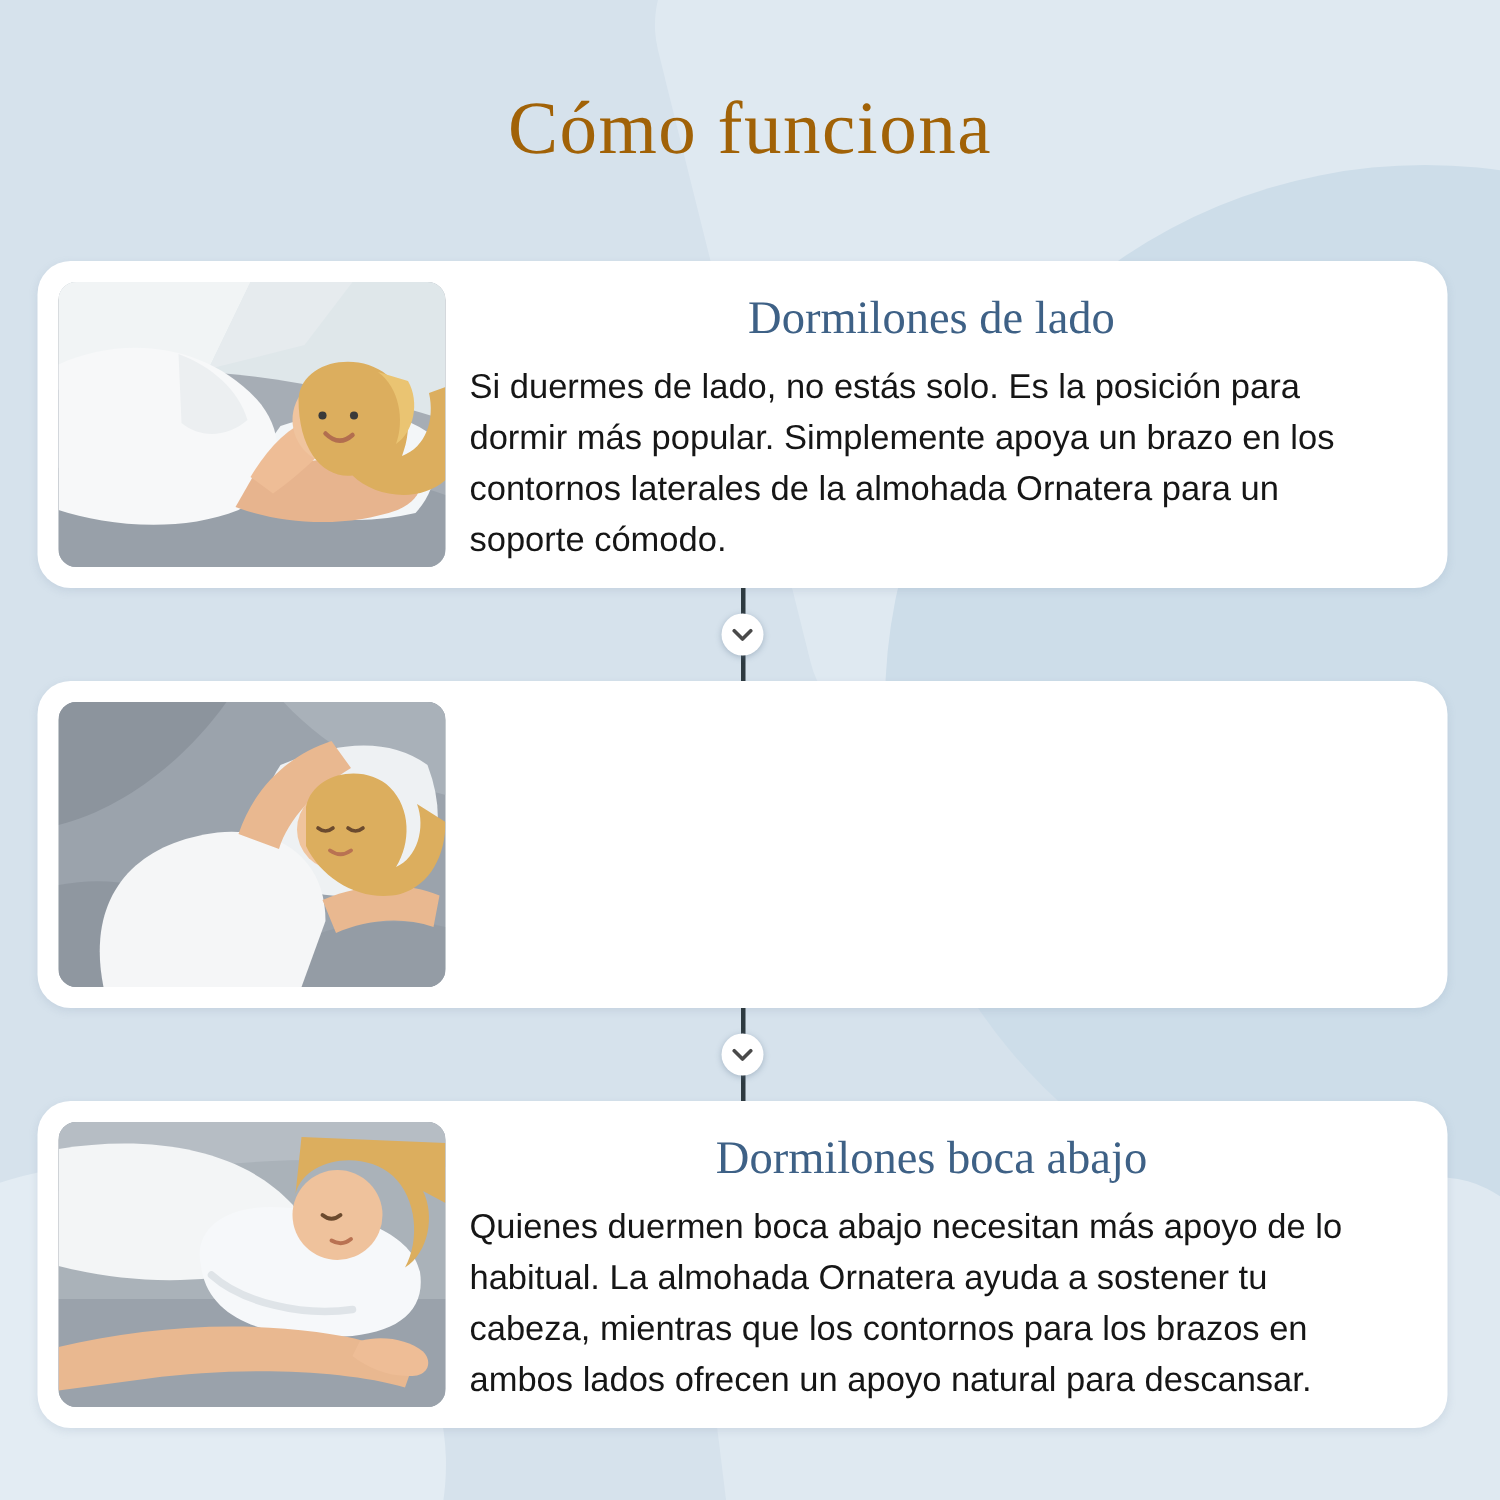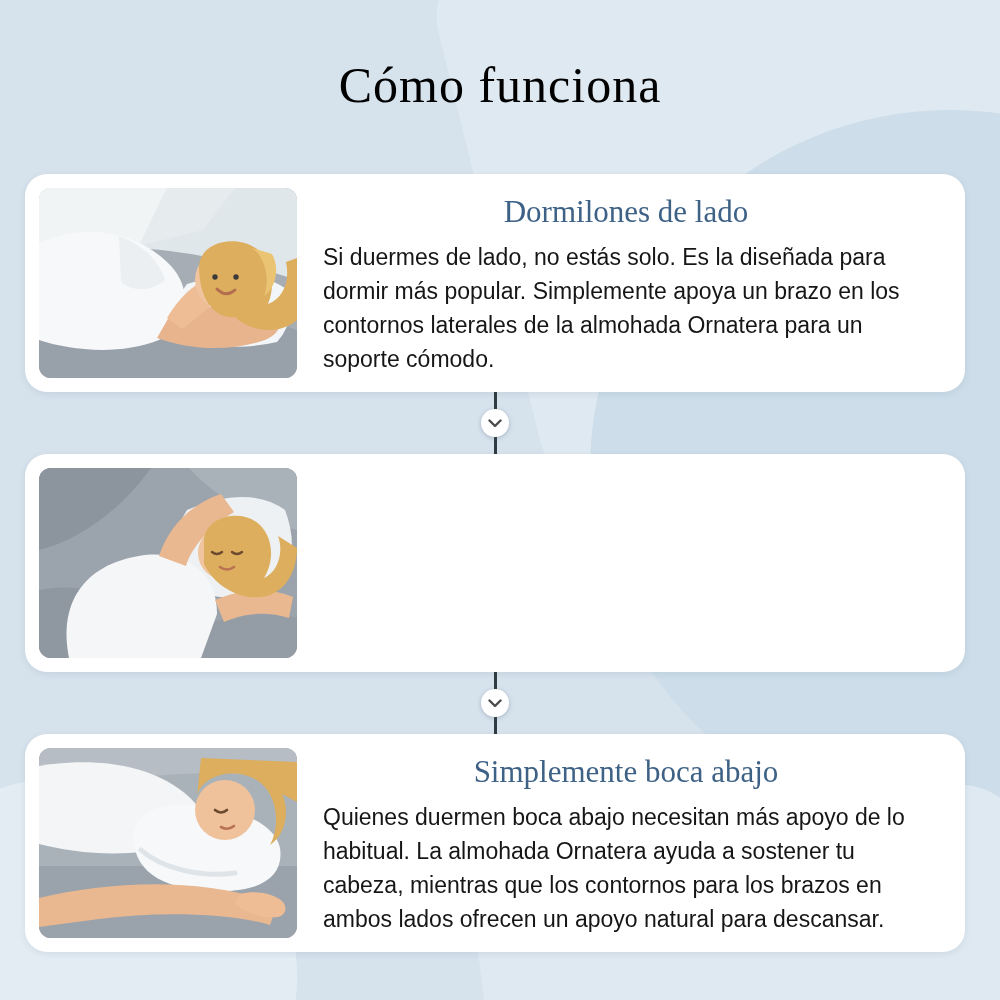--- a/index.html
+++ b/index.html
@@ -30,21 +30,21 @@
 
   .content{position:relative;z-index:1;}
 
   .page-title{
     margin:56px 0 0 0;
     text-align:center;
     font-family:"Liberation Serif", serif;
     font-weight:500;
     font-size:50px;
     letter-spacing:1px;
-    color:#000000;
+    color:#a16207;
   }
 
   .stack{
     width:940px;
     margin:60px 0 0 25px;
   }
 
   .card{
     background:#ffffff;
     border-radius:22px;
@@ -58,21 +58,21 @@
   .photo{
     width:258px;height:190px;
     border-radius:12px;
     overflow:hidden;
     flex:none;
     background:#a7aeb6;
   }
   .photo svg{display:block;width:100%;height:100%;}
   .card-text{
     flex:1;
-    padding:6px 22px 0 26px;
+    padding:6px 22px 0 16px;
   }
   .card-heading{
     margin:0 0 10px 0;
     text-align:center;
     font-family:"Liberation Serif", serif;
     font-weight:500;
     font-size:31px;
     color:#3e6186;
   }
   .card-body{
@@ -134,21 +134,21 @@
           <circle cx="186" cy="92" r="30" fill="#f0c49e"></circle>
           <path d="M160,78 C162,52 200,46 219,62 C233,74 237,96 229,116 C245,110 251,92 247,74 L258,70 L258,132 C240,148 210,143 196,129 C176,131 160,112 160,78 Z" fill="#dcae5e"></path>
           <path d="M213,60 C227,70 231,92 225,108 C237,100 241,80 233,66 Z" fill="#eac472"></path>
           <circle cx="176" cy="89" r="2.7" fill="#3a3a3a"></circle>
           <circle cx="197" cy="89" r="2.7" fill="#3a3a3a"></circle>
           <path d="M178,101 q9,9 18,1" stroke="#b26e4f" stroke-width="3" fill="none" stroke-linecap="round"></path>
         </svg>
       </div>
       <div class="card-text">
         <h2 class="card-heading">Dormilones de lado</h2>
-        <p class="card-body">Si duermes de lado, no estás solo. Es la diseñada para dormir más popular. Simplemente apoya un brazo en los contornos laterales de la almohada Ornatera para un soporte cómodo.</p>
+        <p class="card-body">Si duermes de lado, no estás solo. Es la posición para dormir más popular. Simplemente apoya un brazo en los contornos laterales de la almohada Ornatera para un soporte cómodo.</p>
       </div>
     </div>
 
     <div class="connector">
       <div class="connector-line"></div>
       <div class="connector-circle">
         <svg width="14" height="9" viewBox="0 0 14 9">
           <polyline points="1.5,1.5 7,7 12.5,1.5" fill="none" stroke="#4a4a4a" stroke-width="2.4" stroke-linecap="round" stroke-linejoin="round"></polyline>
         </svg>
       </div>
@@ -197,19 +197,19 @@
           <path d="M102,102 C122,120 162,130 196,125" stroke="#dfe4e8" stroke-width="5" fill="none" stroke-linecap="round"></path>
           <circle cx="186" cy="62" r="30" fill="#efc29c"></circle>
           <path d="M158,48 C164,24 203,18 223,36 C239,51 241,79 231,97 C247,87 251,62 243,46 L258,54 L258,14 L162,10 Z" fill="#dcae5e"></path>
           <path d="M176,62 q6,5 12,0" stroke="#6b4a2e" stroke-width="2.6" fill="none" stroke-linecap="round"></path>
           <path d="M182,79 q7,4 13,-1" stroke="#b97252" stroke-width="2.6" fill="none" stroke-linecap="round"></path>
           <path d="M0,150 C52,138 112,132 172,140 C202,144 222,150 237,160 L231,177 C190,165 120,163 60,171 L0,179 Z" fill="#e9b890"></path>
           <path d="M201,146 C216,142 233,145 243,153 C249,159 247,167 239,169 C222,171 206,164 196,156 Z" fill="#eebd96"></path>
         </svg>
       </div>
       <div class="card-text">
-        <h2 class="card-heading">Simplemente boca abajo</h2>
+        <h2 class="card-heading">Dormilones boca abajo</h2>
         <p class="card-body">Quienes duermen boca abajo necesitan más apoyo de lo habitual. La almohada Ornatera ayuda a sostener tu cabeza, mientras que los contornos para los brazos en ambos lados ofrecen un apoyo natural para descansar.</p>
       </div>
     </div>
 
   </div>
 </div>
 
 </body></html>

